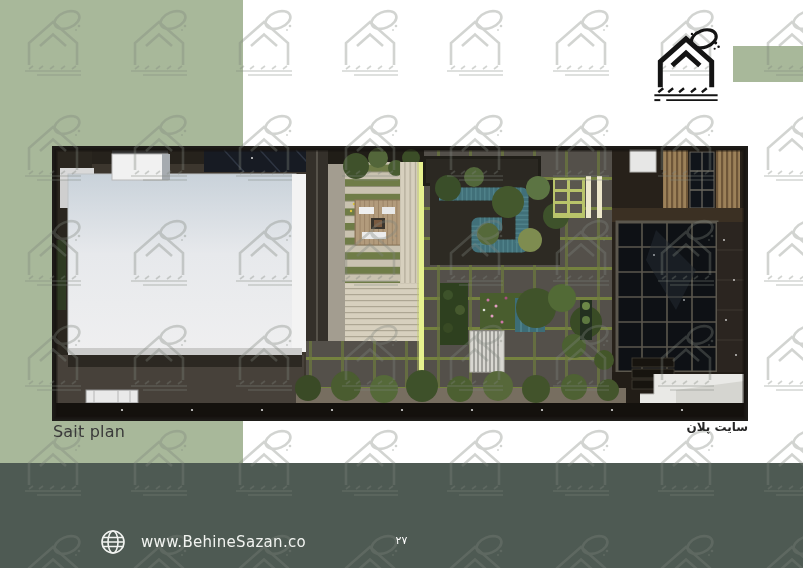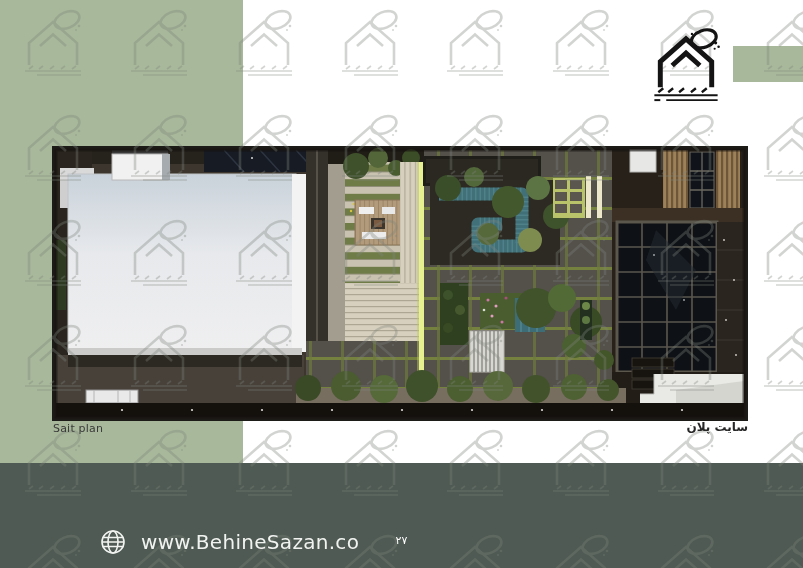--- a/index.html
+++ b/index.html
@@ -3,27 +3,27 @@
 <meta charset="utf-8">
 <style>
   html,body{margin:0;padding:0;background:#888;}
   .page{position:relative;width:803px;height:568px;background:#ffffff;overflow:hidden;
         font-family:"DejaVu Sans","Liberation Sans",sans-serif;}
   .green-col{position:absolute;left:0;top:0;width:243px;height:463px;background:var(--accent,#a8b89a);}
   .accent-rect{position:absolute;left:733px;top:46px;width:70px;height:36px;background:var(--accent,#a8b89a);}
   .footer-bar{position:absolute;left:0;top:463px;width:803px;height:105px;background:var(--footerbar,#4e5a53);}
   .frame{position:absolute;left:52px;top:146px;width:696px;height:275px;background:#1d1b18;}
   .frame svg{display:block;}
-  .caption-en{position:absolute;left:53px;top:422px;font-size:11px;color:#3a3a3a;letter-spacing:.2px;}
+  .caption-en{position:absolute;left:53px;top:422px;font-size:16px;color:#3a3a3a;letter-spacing:.2px;}
   .caption-fa{position:absolute;right:55px;top:420px;font-size:12px;font-weight:600;color:#272727;margin-left:35px;}
   .wm-layer{position:absolute;left:0;top:0;width:803px;height:568px;pointer-events:none;}
   .wm{position:absolute;width:80px;height:95px;opacity:.34;}
   .logo{position:absolute;left:646px;top:26px;width:80px;height:84px;}
   .site-link{position:absolute;left:99px;top:528px;display:flex;align-items:center;gap:14px;cursor:pointer;}
-  .site-link .url{color:#f1f3f0;font-size:20px;letter-spacing:.3px;}
+  .site-link .url{color:#f1f3f0;font-size:15px;letter-spacing:.3px;}
   .page-num{position:absolute;left:0;top:534px;width:803px;text-align:center;
             color:#ffffff;font-size:11px;}
   .defs-hidden{position:absolute;width:0;height:0;overflow:hidden;}
 </style>
 </head>
 <body>
 
 <svg class="defs-hidden" aria-hidden="true">
   <defs>
     <g id="wmhouse" fill="none" stroke="#7e847c" stroke-width="2.6">

